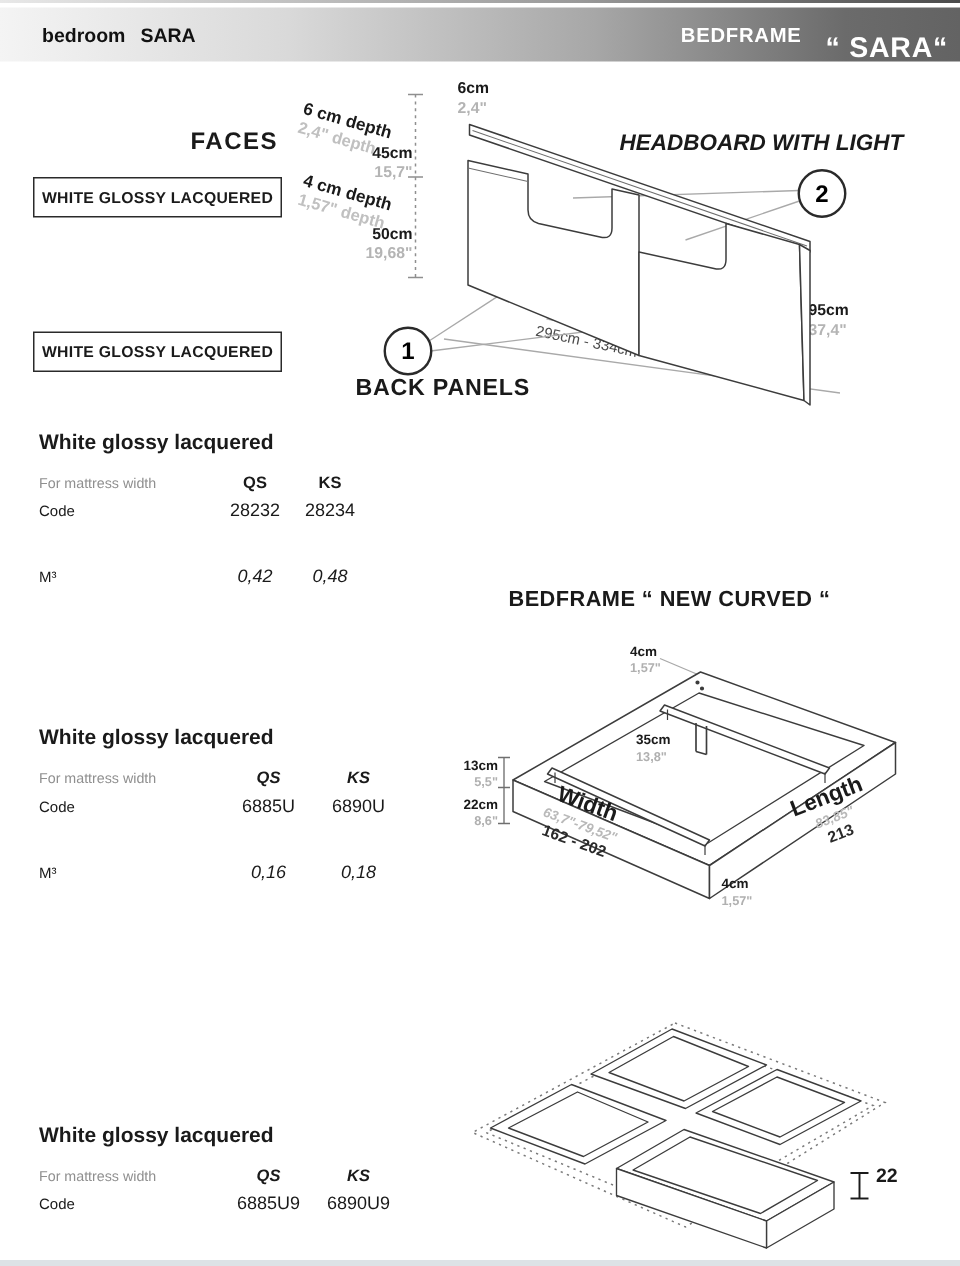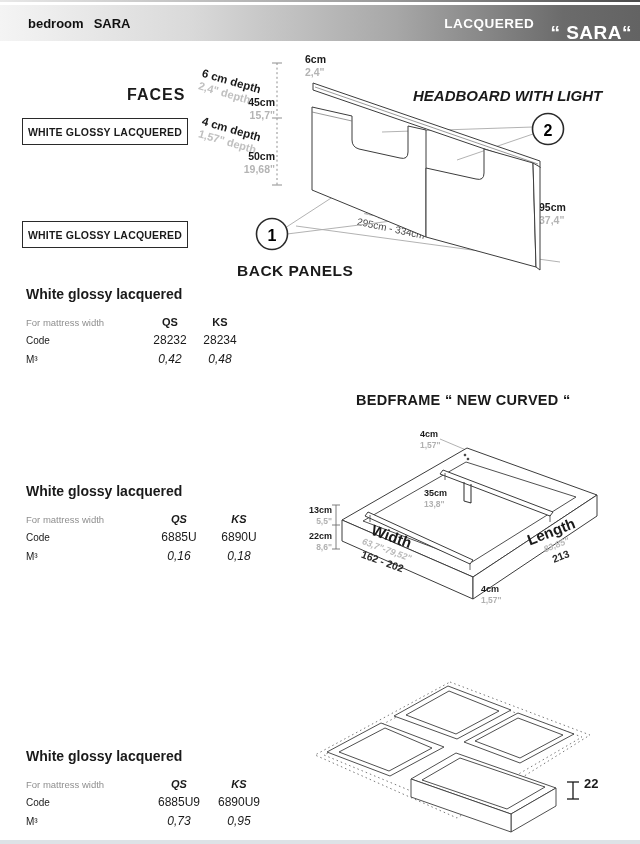--- a/index.html
+++ b/index.html
@@ -23,42 +23,42 @@
   .right{text-align:right;}
   
   #faces-title{left:127px;top:86px;font-size:16px;font-weight:bold;letter-spacing:1px;}
   .finish-box{left:22px;width:164px;height:25px;border:1.3px solid #2a2a2a;background:#fff;
               display:flex;align-items:center;justify-content:center;
               font-size:10.5px;font-weight:bold;letter-spacing:.2px;}
   .rot-depth{width:92px;line-height:1.15;transform-origin:left top;transform:rotate(16deg);
              font-size:11.5px;font-weight:bold;}
   .rot-depth .in{color:#c0c0c0;font-size:11px;}
   #hb-light{left:413px;top:87px;font-size:15px;font-weight:bold;font-style:italic;}
-  #back-panels{left:237px;top:262px;font-size:15.5px;font-weight:bold;letter-spacing:.5px;}
+  #back-panels{left:237px;top:250px;font-size:15.5px;font-weight:bold;letter-spacing:.5px;}
   #hb-range{left:340px;top:211px;width:104px;text-align:center;transform:rotate(12deg);line-height:1.25;}
   #hb-range .in{color:#b9b9b9;font-style:italic;font-size:9.5px;font-weight:bold;}
   #hb-range .cm{color:#4a4a4a;font-size:10px;}
   
   .spec{left:26px;width:260px;}
   .spec .title{font-size:14px;font-weight:bold;margin-bottom:0;}
   .spec .row{display:flex;align-items:baseline;}
   .spec .c0{width:120px;}
   .spec.t23 .c0{width:127px;}
   .spec .c1,.spec .c2{width:48px;text-align:center;}
   .spec .c2{margin-left:2px;}
   .spec.t23 .c1{width:52px;}
   .spec.t23 .c2{width:52px;margin-left:8px;}
   .spec .hdr-row{margin-top:14px;}
   .spec .hdr-row .c0{font-size:9.5px;color:#8f8f8f;}
   .spec .hdr-row .c1,.spec .hdr-row .c2{font-size:11px;font-weight:bold;}
   .spec.t23 .hdr-row .c1,.spec.t23 .hdr-row .c2{font-style:italic;}
   .spec .code-row{margin-top:5px;}
   .spec .code-row .c0{font-size:10px;}
   .spec .code-row .c1,.spec .code-row .c2{font-size:12px;}
-  .spec .m3-row{margin-top:5px;}
+  .spec .m3-row{margin-top:30px;}
   .spec .m3-row .c0{font-size:10px;}
   .spec .m3-row .c1,.spec .m3-row .c2{font-size:12px;font-style:italic;}
   
   .sec-title{font-size:14.5px;font-weight:bold;letter-spacing:.3px;}
   
   .rotgrp{width:105px;text-align:center;line-height:1.2;}
   .rotgrp .word{font-size:15px;font-weight:bold;}
   .rotgrp .in{color:#b9b9b9;font-style:italic;font-size:9px;font-weight:bold;}
   .rotgrp .cm{font-size:10.5px;font-weight:bold;color:#2a2a2a;}
   #drawer-h{left:584px;top:776px;font-size:13px;font-weight:bold;text-align:right;}
@@ -69,21 +69,21 @@
 <body>
 
 <div id="page">
 
   <div class="abs" id="topline"></div>
   <div class="abs" id="hdrbar">
     <div id="hdr-left">
       <span>bedroom</span><span class="gap"></span><span>SARA</span>
     </div>
     <div id="hdr-right">
-      <span class="small">LACQUERED</span>
+      <span class="small">BEDFRAME</span>
       <span class="big">“ SARA“</span>
     </div>
   </div>
 
   <div class="abs" id="faces-title">FACES</div>
   <div class="abs finish-box" style="top:118px;">WHITE GLOSSY LACQUERED</div>
   <div class="abs finish-box" style="top:221px;">WHITE GLOSSY LACQUERED</div>
 
   <div class="abs rot-depth" style="left:204px;top:67px;">
     <div>6 cm depth</div>
@@ -158,21 +158,21 @@
       <div class="c1">28232</div>
       <div class="c2">28234</div>
     </div>
     <div class="row m3-row">
       <div class="c0">M³</div>
       <div class="c1">0,42</div>
       <div class="c2">0,48</div>
     </div>
   </div>
 
-  <div class="abs sec-title" style="left:356px;top:392px;">BEDFRAME  “ NEW CURVED “</div>
+  <div class="abs sec-title" style="left:339px;top:392px;">BEDFRAME  “ NEW CURVED “</div>
 
   <svg width="335" height="180" viewBox="0 0 335 180" style="left:305px;top:425px;">
     <g stroke="#a9a9a9" stroke-width="0.9" fill="none">
       <line x1="135" y1="14" x2="161" y2="25"></line>
       <line x1="147" y1="133" x2="183" y2="160"></line>
       <path d="M147,60 V86 L161,77"></path>
       <path d="M31,80 V124 M27,80 h8 M27,100 h8 M27,124 h8" stroke="#6f6f6f"></path>
     </g>
     <g fill="#fff" stroke="#3c3c3c" stroke-width="1" stroke-linejoin="round">
       <polygon points="162,23 292,70 168,152 37,95"></polygon>

